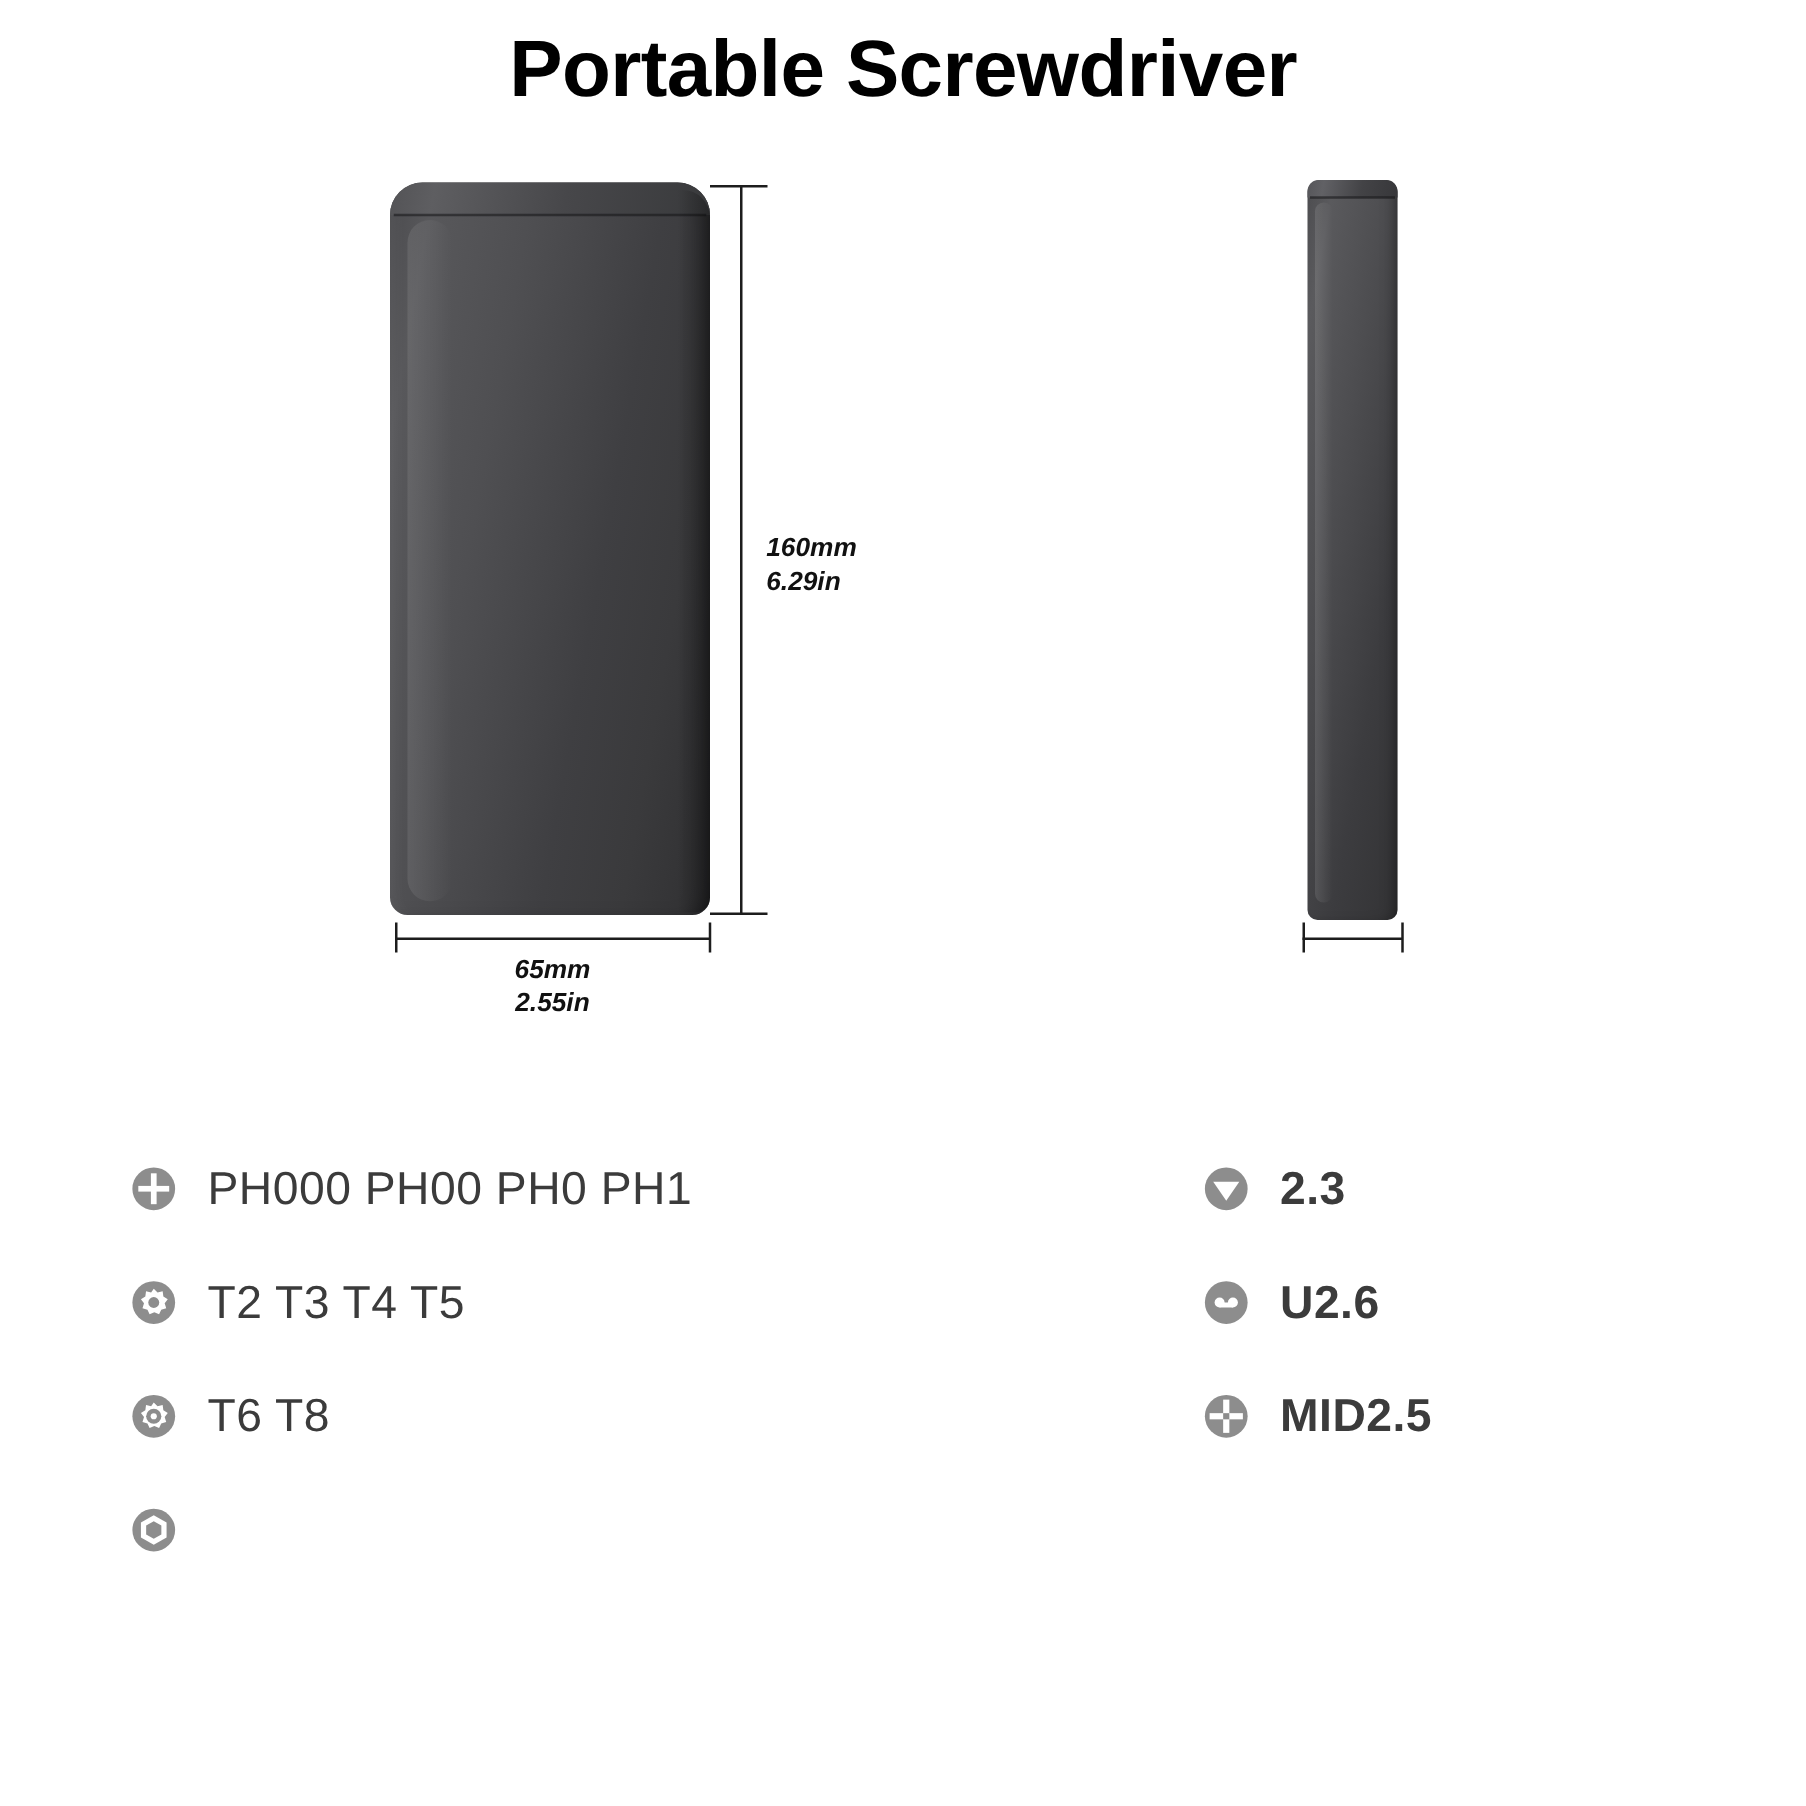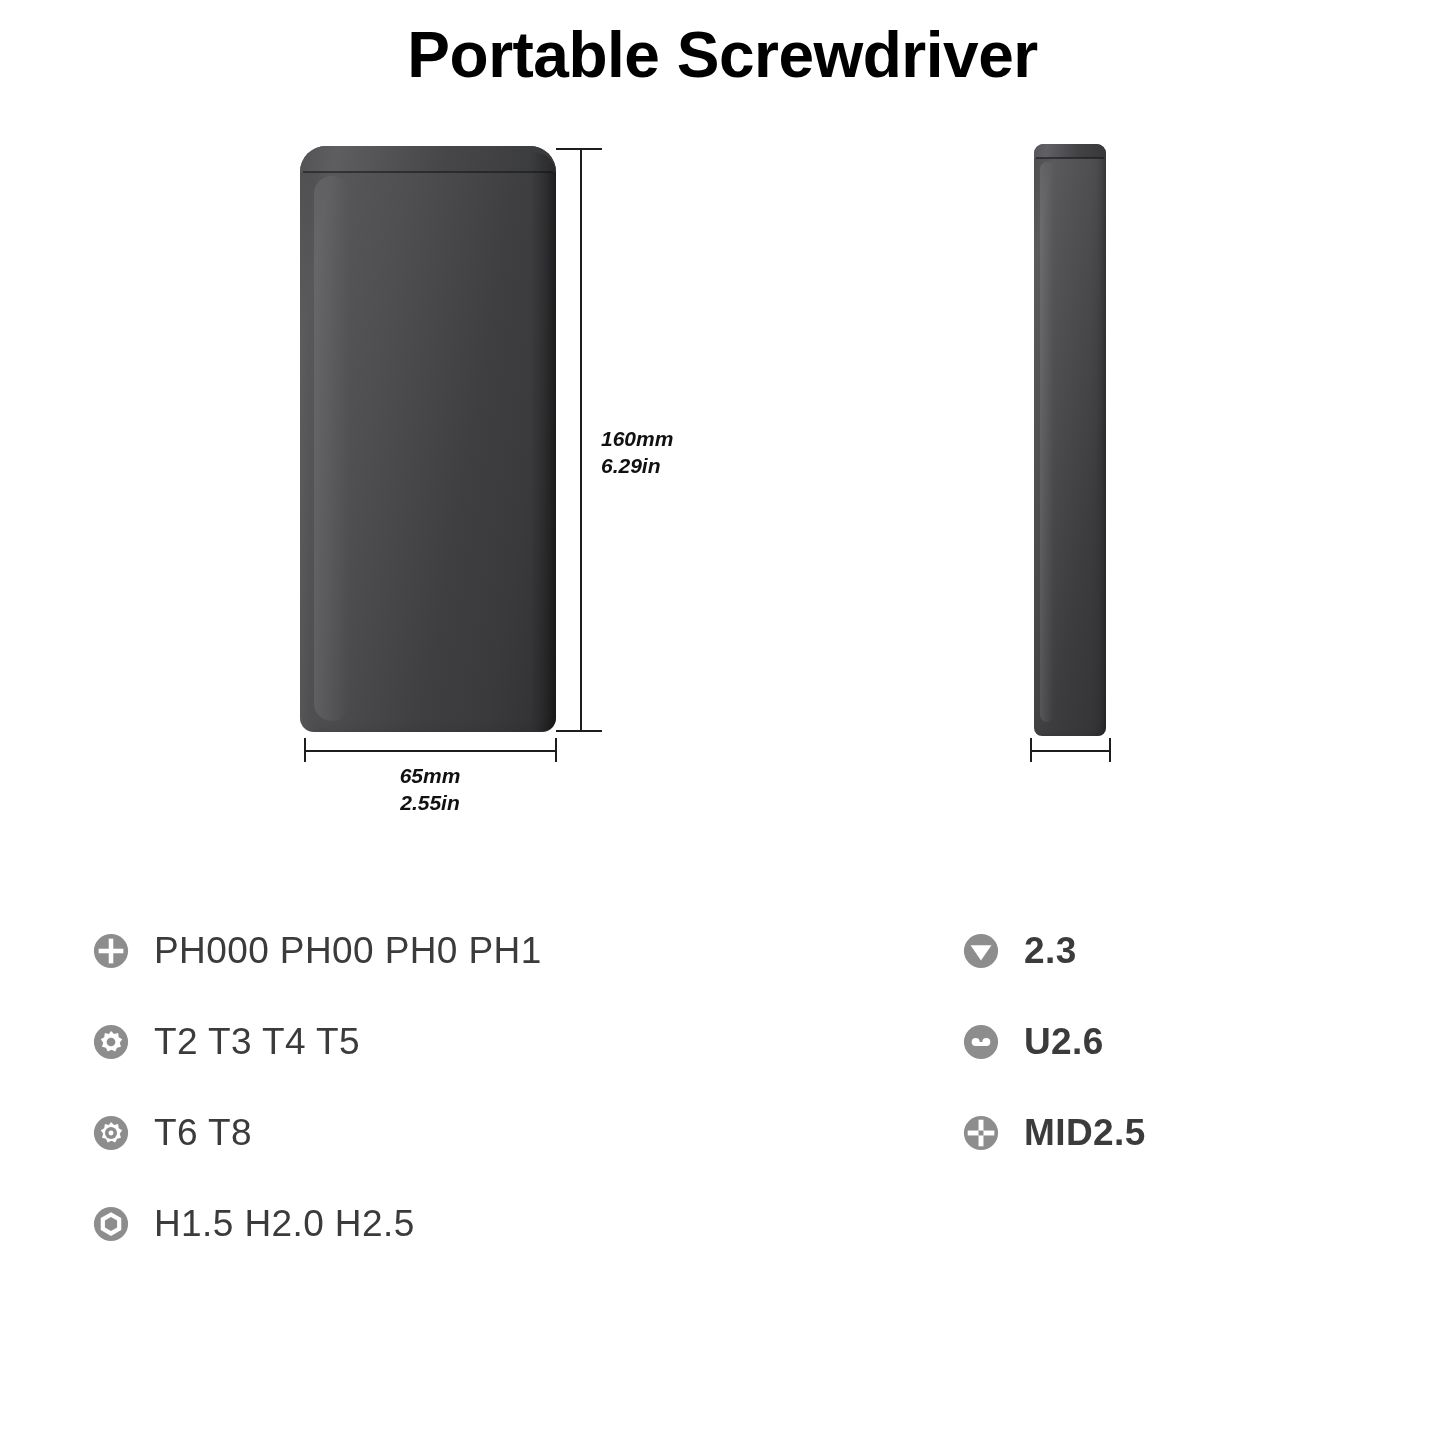--- a/index.html
+++ b/index.html
@@ -26,21 +26,21 @@
     font-size: 64px;
     font-weight: bold;
     letter-spacing: -0.5px;
     color: #000;
   }
 
   
   .product-area {
     position: absolute;
     top: 130px;
-    left: 4px;
+    left: 16px;
     width: 1300px;
     height: 700px;
   }
 
   
   .case-body {
     position: absolute;
     left: 296px;
     top: 16px;
     width: 256px;
@@ -174,21 +174,21 @@
     position: absolute;
     top: 905px;
     left: 0;
     width: 1445px;
     height: 520px;
   }
   .bit-col {
     position: absolute;
     top: 0;
   }
-  .bit-col.left  { left: 92px;  width: 660px; }
+  .bit-col.left  { left: 104px;  width: 660px; }
   .bit-col.right { left: 962px; width: 470px; font-weight: bold; }
 
   .bit-row {
     display: flex;
     align-items: center;
     height: 91px;
   }
   .bit-icon {
     width: 38px;
     height: 38px;
@@ -276,21 +276,20 @@
       </svg>
       <span class="bit-text">T6  T8</span>
     </div>
 
     <div class="bit-row">
       <svg class="bit-icon" viewBox="0 0 40 40">
         <circle cx="20" cy="20" r="18" fill="#8d8d8d"></circle>
         <path fill="#ffffff" d="M20 7.5l10.8 6.25v12.5L20 32.5 9.2 26.25v-12.5z"></path>
         <path fill="#8d8d8d" d="M20 12.6l6.4 3.7v7.4L20 27.4l-6.4-3.7v-7.4z"></path>
       </svg>
-      <span class="bit-text">H1.5  H2.0  H2.5</span>
     </div>
   </div>
 
   <div class="bit-col right">
 
     <div class="bit-row">
       <svg class="bit-icon" viewBox="0 0 40 40">
         <circle cx="20" cy="20" r="18" fill="#8d8d8d"></circle>
         <path fill="#ffffff" d="M9 14h22L20 30z"></path>
       </svg>

